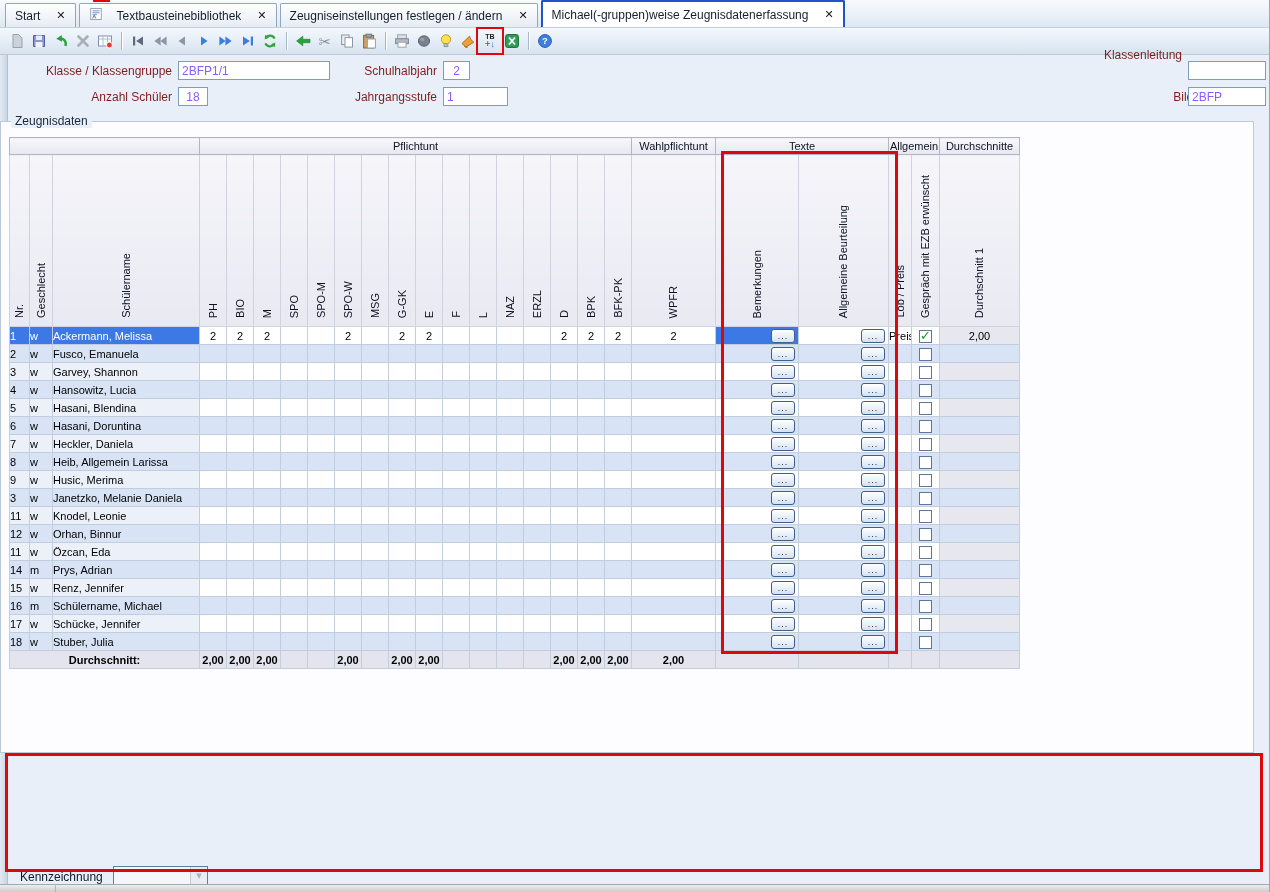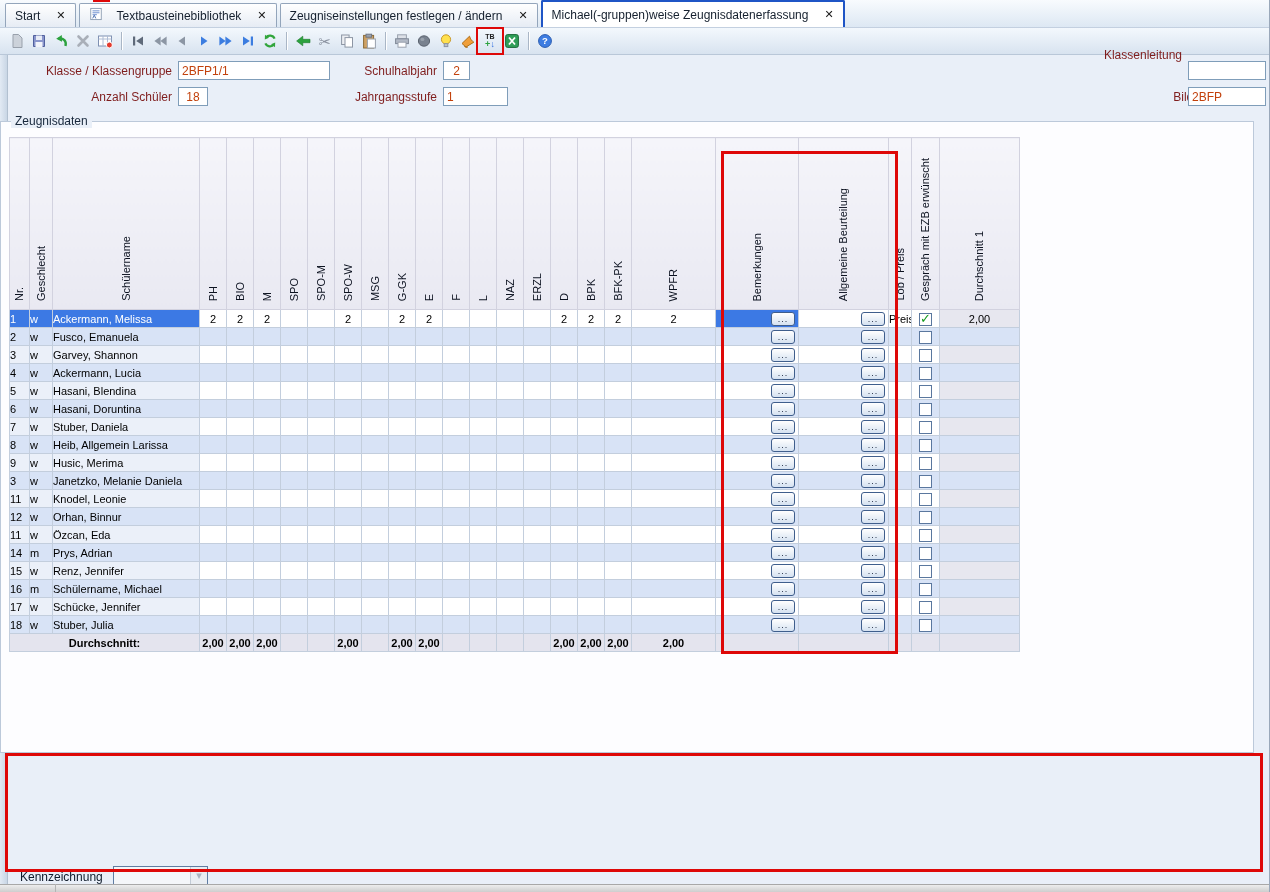--- a/index.html
+++ b/index.html
@@ -22,21 +22,21 @@
 .glyph{font-size:15px;color:#8b93a0;line-height:1}
 .tbico{display:flex;flex-direction:column;align-items:center;line-height:6px}
 .tbico b{font-size:7px;color:#222;letter-spacing:0}
 .tbico i{font-style:normal;font-weight:bold;font-size:9px;line-height:9px}
 .tbico i .pl{color:#2ca23e}
 .tbico i .ar{color:#2a6ae0}
 .redbox{position:absolute;left:-3px;top:-3px;right:-3px;bottom:-3px;border:2px solid #de0808;pointer-events:none}
 
 
 .flabel{position:absolute;font-size:12px;color:#7f1d1d;text-align:right;white-space:nowrap}
-.finput{position:absolute;height:19px;background:#fff;border:1px solid #7f9db9;font-size:12px;padding:0 3px;color:#c2410c;font-family:inherit}
+.finput{position:absolute;height:19px;background:#fff;border:1px solid #7f9db9;font-size:12px;padding:0 3px;color:#8b5cf6;font-family:inherit}
 .center{text-align:center}
 
 
 .panel{position:absolute;border:1px solid #bcc9da}
 .plegend{position:absolute;top:-8px;left:10px;padding:0 4px;background:#e9eff8;font-size:12px;color:#18283c;line-height:14px}
 #zpanel{left:0;top:121px;width:1254px;height:632px;background:#fdfdff}
 #dpanel{left:8px;top:758px;width:1254px;height:110px;background:#e9eff8}
 .dtext{position:absolute;left:8px;top:14px;width:1238px;height:72px;background:#fff;border:1px solid #a8b8cc}
 
 
@@ -289,20 +289,28 @@
           <col style="width: 27px;">
           <col style="width: 27px;">
           <col style="width: 84px;">
           <col style="width: 83px;">
           <col style="width: 90px;">
           <col style="width: 23px;">
           <col style="width: 28px;">
           <col style="width: 80px;">
         </colgroup>
       <thead>
+        <tr class="grow">
+          <th colspan="3"></th>
+          <th colspan="16">Pflichtunt</th>
+          <th>Wahlpflichtunt</th>
+          <th colspan="2">Texte</th>
+          <th colspan="2">Allgemein</th>
+          <th>Durchschnitte</th>
+        </tr>
         <tr class="vrow" id="vheads">
             <th><div class="vtext">Nr.</div></th>
             <th><div class="vtext">Geschlecht</div></th>
             <th><div class="vtext">Schülername</div></th>
             <th><div class="vtext">PH</div></th>
             <th><div class="vtext">BIO</div></th>
             <th><div class="vtext">M</div></th>
             <th><div class="vtext">SPO</div></th>
             <th><div class="vtext">SPO-M</div></th>
             <th><div class="vtext">SPO-W</div></th>
@@ -420,21 +428,21 @@
             </td>
             <td class="c-lob"></td>
             <td class="c-cb">
               <div class="cb"></div>
             </td>
             <td class="c-avg"></td>
           </tr>
           <tr class="r-even">
             <td class="c-nr">4</td>
             <td class="c-sex">w</td>
-            <td class="c-name">Ackermann, Lucia</td>
+            <td class="c-name">Hansowitz, Lucia</td>
             <td class="c-grade"></td>
             <td class="c-grade"></td>
             <td class="c-grade"></td>
             <td class="c-grade"></td>
             <td class="c-grade"></td>
             <td class="c-grade"></td>
             <td class="c-grade"></td>
             <td class="c-grade"></td>
             <td class="c-grade"></td>
             <td class="c-grade"></td>
@@ -519,21 +527,21 @@
             </td>
             <td class="c-lob"></td>
             <td class="c-cb">
               <div class="cb"></div>
             </td>
             <td class="c-avg"></td>
           </tr>
           <tr class="r-odd">
             <td class="c-nr">7</td>
             <td class="c-sex">w</td>
-            <td class="c-name">Stuber, Daniela</td>
+            <td class="c-name">Heckler, Daniela</td>
             <td class="c-grade"></td>
             <td class="c-grade"></td>
             <td class="c-grade"></td>
             <td class="c-grade"></td>
             <td class="c-grade"></td>
             <td class="c-grade"></td>
             <td class="c-grade"></td>
             <td class="c-grade"></td>
             <td class="c-grade"></td>
             <td class="c-grade"></td>

